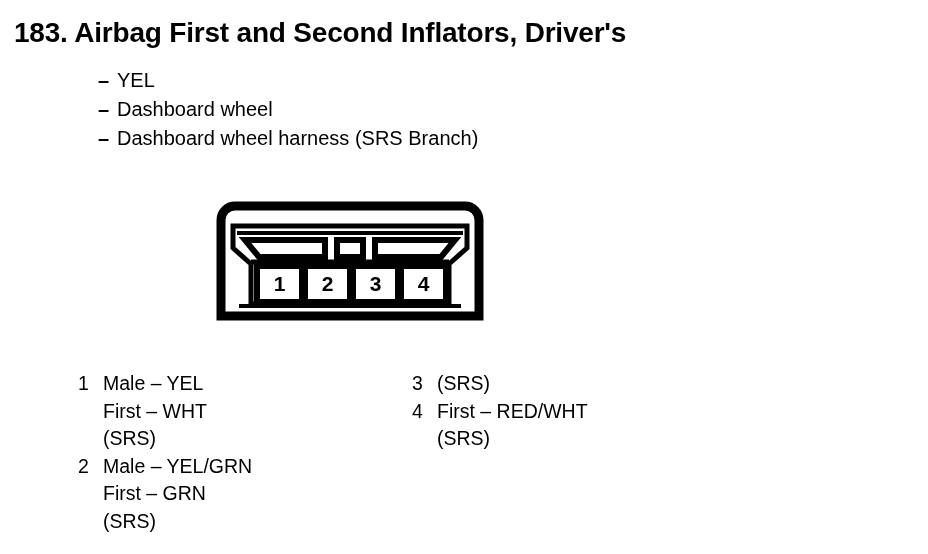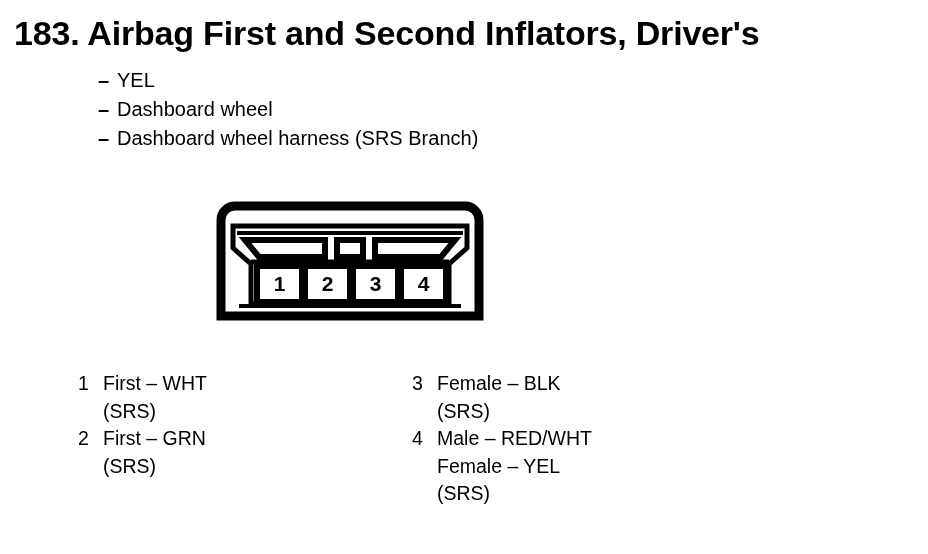--- a/index.html
+++ b/index.html
@@ -16,21 +16,21 @@
     font-family: "Liberation Sans", sans-serif;
     color: #000000;
     -webkit-font-smoothing: none;
   }
 
   
   .page-title {
     position: absolute;
     left: 14px;
     top: 14px;
-    font-size: 34px;
+    font-size: 28px;
     font-weight: bold;
     letter-spacing: -0.2px;
     white-space: nowrap;
     line-height: 38px;
   }
 
   
   .bullet-list {
     position: absolute;
     left: 98px;
@@ -169,48 +169,48 @@
   </svg>
 </div>
 
 <div class="pin-legend">
 
   <div class="legend-col left">
 
     <div class="legend-entry">
       <span class="legend-num">1</span>
       <span class="legend-lines">
+        <span class="legend-line">Male – YEL</span>
         <span class="legend-line">First – WHT</span>
         <span class="legend-line">(SRS)</span>
       </span>
     </div>
 
     <div class="legend-entry">
       <span class="legend-num">2</span>
       <span class="legend-lines">
+        <span class="legend-line">Male – YEL/GRN</span>
         <span class="legend-line">First – GRN</span>
         <span class="legend-line">(SRS)</span>
       </span>
     </div>
 
   </div>
 
   <div class="legend-col right">
 
     <div class="legend-entry">
       <span class="legend-num">3</span>
       <span class="legend-lines">
-        <span class="legend-line">Female – BLK</span>
         <span class="legend-line">(SRS)</span>
       </span>
     </div>
 
     <div class="legend-entry">
       <span class="legend-num">4</span>
       <span class="legend-lines">
-        <span class="legend-line">Male – RED/WHT</span>
-        <span class="legend-line">Female – YEL</span>
+        <span class="legend-line">First – RED/WHT</span>
         <span class="legend-line">(SRS)</span>
       </span>
     </div>
 
   </div>
 </div>
 
 </body></html>

